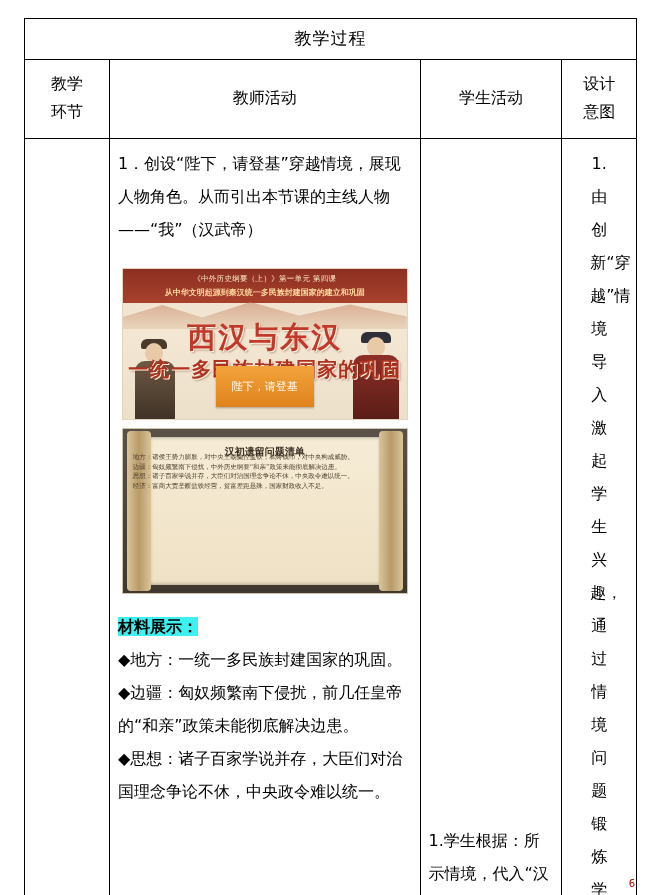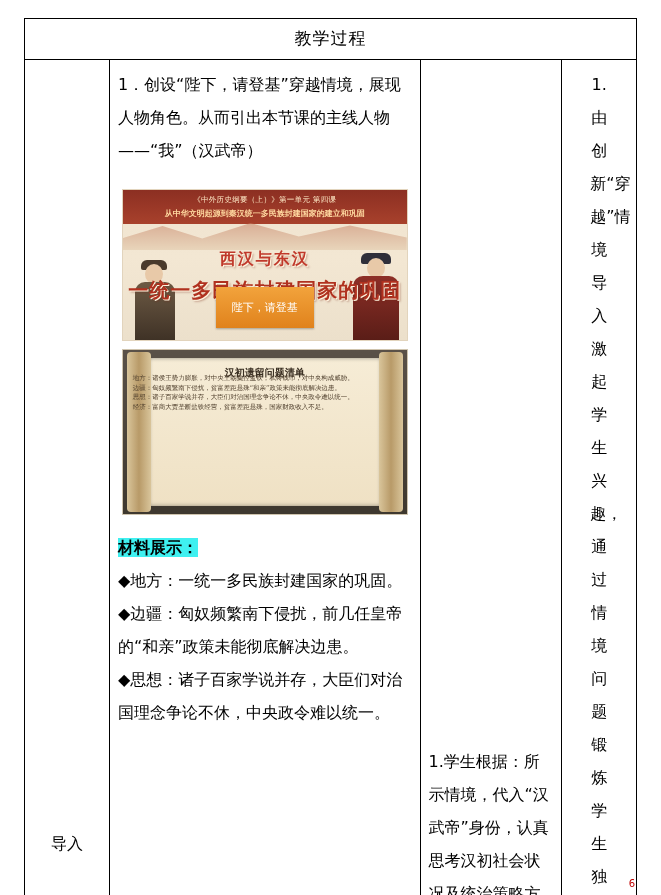--- a/index.html
+++ b/index.html
@@ -106,21 +106,21 @@
     color: #ffd9a0; font-size: 8px; text-align: center; line-height: 13px; font-weight: bold;
   }
   .img1 .mtn {
     position: absolute; top: 30px; left: 0; right: 0; height: 30px;
     background: linear-gradient(180deg,#c2795c 0%, #e0c6a7 100%);
     clip-path: polygon(0 100%, 0 60%, 14% 20%, 28% 62%, 45% 10%, 62% 55%, 80% 18%, 100% 58%, 100% 100%);
     opacity: .55;
   }
   .img1 .t1 {
     position: absolute; top: 52px; left: 0; right: 0; text-align: center;
-    font-size: 16px; font-weight: bold; color: #c0392b;
+    font-size: 29px; font-weight: bold; color: #c0392b;
     font-family: "DejaVu Serif", "Liberation Serif", serif;
     text-shadow: 1px 1px 0 #fff3de, 2px 2px 2px rgba(120,40,20,.35);
     letter-spacing: 2px;
   }
   .img1 .t2 {
     position: absolute; top: 84px; left: 0; right: 0; text-align: center;
     font-size: 20px; font-weight: bold; color: #b0311f;
     font-family: "DejaVu Serif", "Liberation Serif", serif;
     text-shadow: 1px 1px 0 #fff3de, 2px 2px 2px rgba(120,40,20,.35);
     letter-spacing: 1px;
@@ -196,20 +196,32 @@
       <col class="col-a">
         <col class="col-b">
         <col class="col-c">
         <col class="col-d">
     </colgroup>
     <tbody>
         <tr>
       <td class="title-cell" colspan="4">教学过程</td>
     </tr>
     <tr>
+      <td class="hdr">
+        <div>教学</div>
+        <div>环节</div>
+      </td>
+      <td class="hdr">教师活动</td>
+      <td class="hdr">学生活动</td>
+      <td class="hdr">
+        <div>设计</div>
+        <div>意图</div>
+      </td>
+    </tr>
+    <tr>
       <td class="cell-stage">
         <div>导入</div>
 
       </td>
 
       <td class="cell-teacher">
         <p>1．创设“陛下，请登基”穿越情境，展现人物角色。从而引出本节课的主线人物——“我”（汉武帝）</p>
 
         <div class="img1">
           <div class="topband">
@@ -232,21 +244,21 @@
           <div class="btn">陛下，请登基</div>
         </div>
 
         <div class="img2">
           <div class="paper"></div>
           <div class="rollL"></div>
           <div class="rollR"></div>
           <div class="sttl">汉初遗留问题清单</div>
           <div class="lines">
             <div class="ln">地方：诸侯王势力膨胀，对中央王朝集控监铁，私铸钱币，对中央构成威胁。</div>
-            <div class="ln">边疆：匈奴频繁南下侵扰，贫富差距悬殊“和亲”政策未能彻底解决边患。</div>
+            <div class="ln">边疆：匈奴频繁南下侵扰，中外历史纲要“和亲”政策未能彻底解决边患。</div>
             <div class="ln">思想：诸子百家学说并存，大臣们对治国理念争论不休，中央政令难以统一。</div>
             <div class="ln">经济：富商大贾垄断盐铁经营，贫富差距悬殊，国家财政收入不足。</div>
           </div>
         </div>
 
         <p><span class="highlight-cyan">材料展示：</span></p>
         <p>◆地方：一统一多民族封建国家的巩固。</p>
         <p>◆边疆：匈奴频繁南下侵扰，前几任皇帝的“和亲”政策未能彻底解决边患。</p>
         <p>◆思想：诸子百家学说并存，大臣们对治国理念争论不休，中央政令难以统一。</p>
       </td>

